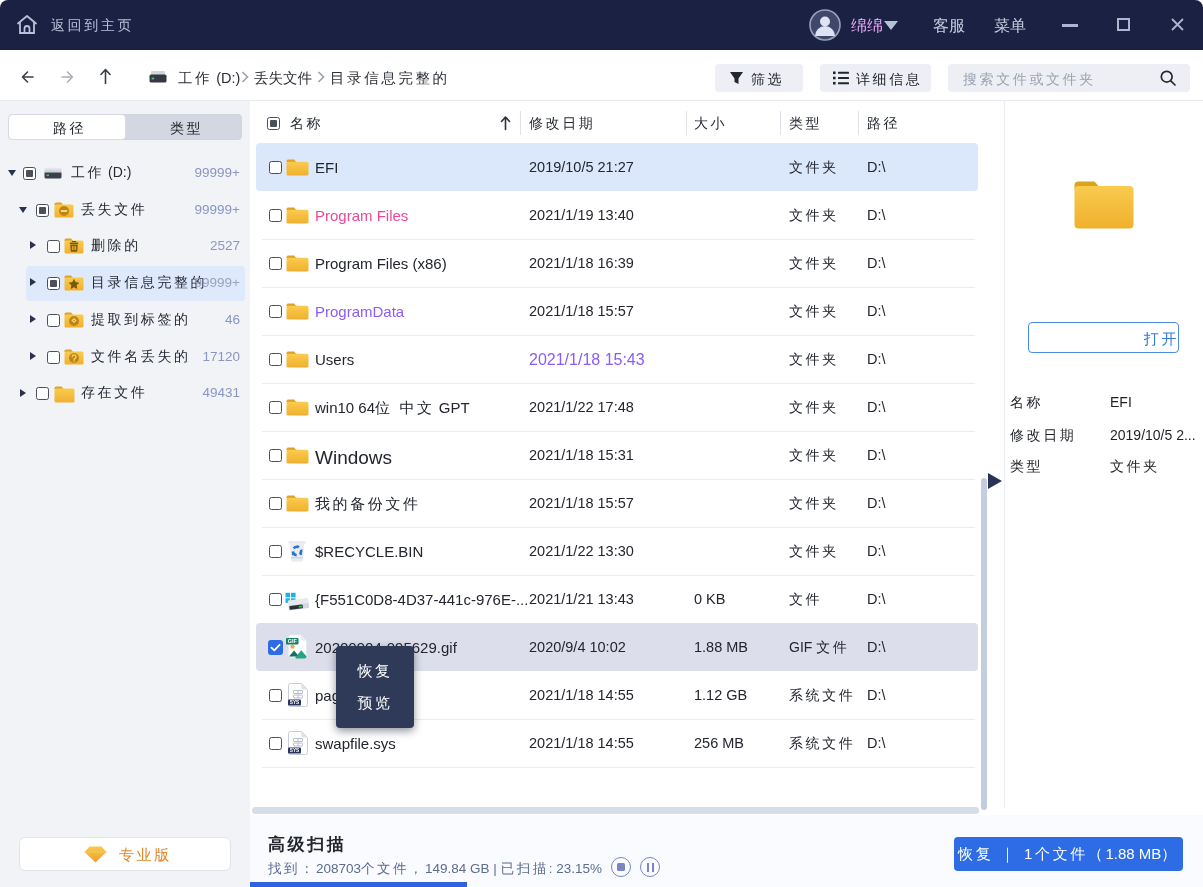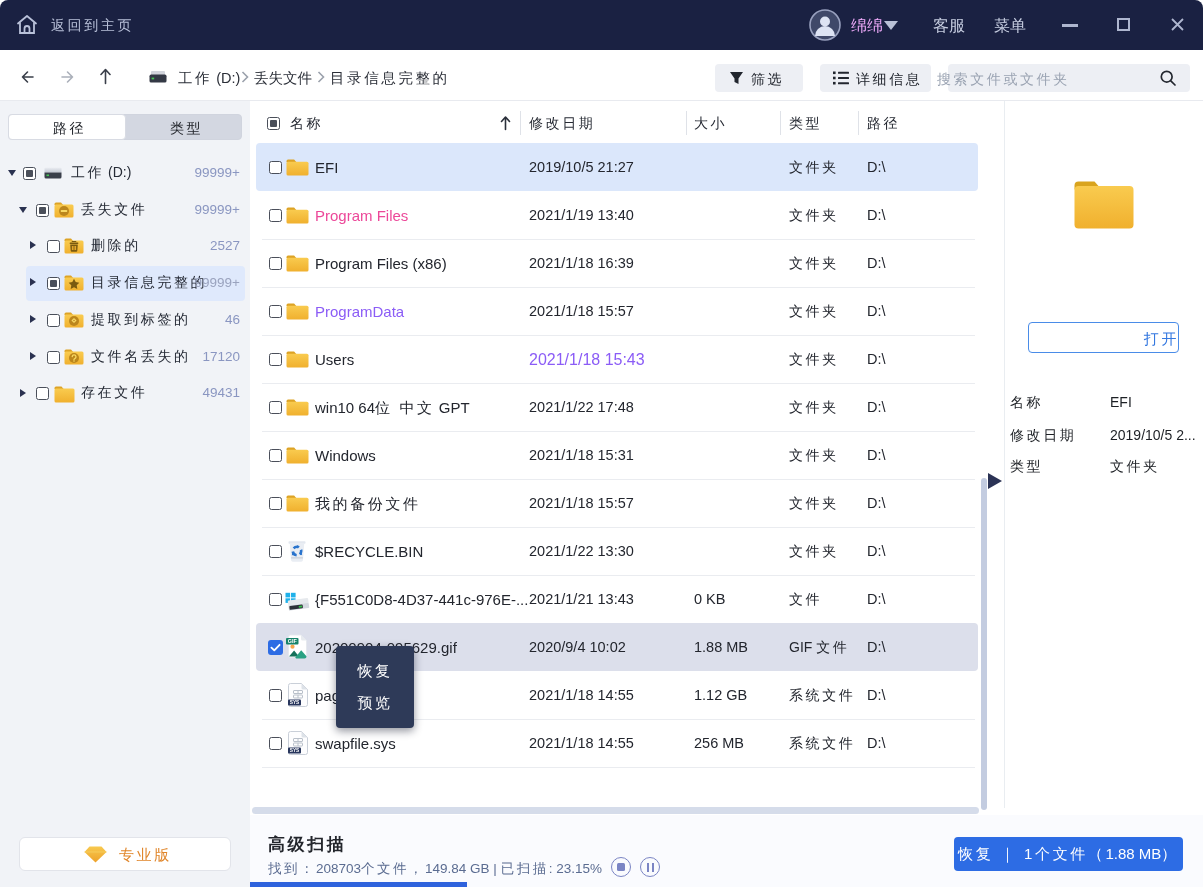--- a/index.html
+++ b/index.html
@@ -77,21 +77,21 @@
           <rect x="0" y="0.5" width="2.6" height="2.6"></rect>
           <rect x="0" y="5.7" width="2.6" height="2.6"></rect>
           <rect x="0" y="10.9" width="2.6" height="2.6"></rect>
           <rect x="5" y="0.8" width="11" height="2" rx="0.5"></rect>
           <rect x="5" y="6" width="11" height="2" rx="0.5"></rect>
           <rect x="5" y="11.2" width="11" height="2" rx="0.5"></rect>
         </g>
     </svg>
     <div class="t" style="left:856px;top:71px;font-size:14px;color:#22262e;letter-spacing:2.6px">详细信息</div>
     <div class="abs" style="left:948px;top:64px;width:242px;height:28px;background:#edeff4;border-radius:4px"></div>
-    <div class="t" style="left:937px;top:71px;font-size:14px;color:#9aa3b2;letter-spacing:2.6px">搜索文件或文件夹</div>
+    <div class="t" style="left:963px;top:71px;font-size:14px;color:#9aa3b2;letter-spacing:2.6px">搜索文件或文件夹</div>
     <svg class="abs" style="left:1160px;top:70px" width="16" height="16" viewBox="0 0 16 16">
       <circle cx="6.7" cy="6.7" r="5.4" fill="none" stroke="#23272f" stroke-width="1.7"></circle>
       <path d="M10.8 10.8 L15 15" stroke="#23272f" stroke-width="1.7" stroke-linecap="round"></path>
     </svg>
   </div>
 
   <div class="abs sidebar" id="sidebarbg"></div>
   <svg width="0" height="0" style="position:absolute">
     <defs>
       <linearGradient id="fg" x1="0" y1="0" x2="0" y2="1">
@@ -283,21 +283,21 @@
 <div class="t" style="left:315px;top:399px;font-size:15px;color:#23262e">win10 64<span class="ck">位 中文</span> GPT</div>
 <div class="t" style="left:529px;top:399px;font-size:14.5px;color:#23262e">2021/1/22 17:48</div>
 <div class="t" style="left:789px;top:399px;font-size:14px;color:#23262e;letter-spacing:2.6px">文件夹</div>
 <div class="t" style="left:867px;top:399px;font-size:14.5px;color:#23262e">D:\</div>
 <div class="abs" style="left:262px;top:431px;width:713px;height:1px;background:#eaecf0"></div>
 <div class="abs" style="left:268.5px;top:448.5px;width:13px;height:13px;background:#fff;border:1.5px solid #4a4f5a;border-radius:2.5px"></div>
 <svg class="abs" style="left:286px;top:446.5px" width="23" height="17" viewBox="0 0 23 17">
       <path d="M0.5 2.2 a1.6 1.6 0 0 1 1.6 -1.7 h6 l2.4 2.8 h-10 z" fill="#dda325"></path>
       <rect x="0.5" y="2.7" width="22" height="13.8" rx="1.6" fill="url(#fg)"></rect>
       </svg>
-<div class="t" style="left:315px;top:447px;font-size:15px;color:#23262e">Windows</div>
+<div class="t" style="left:315px;top:447px;font-size:19px;color:#23262e">Windows</div>
 <div class="t" style="left:529px;top:447px;font-size:14.5px;color:#23262e">2021/1/18 15:31</div>
 <div class="t" style="left:789px;top:447px;font-size:14px;color:#23262e;letter-spacing:2.6px">文件夹</div>
 <div class="t" style="left:867px;top:447px;font-size:14.5px;color:#23262e">D:\</div>
 <div class="abs" style="left:262px;top:479px;width:713px;height:1px;background:#eaecf0"></div>
 <div class="abs" style="left:268.5px;top:496.5px;width:13px;height:13px;background:#fff;border:1.5px solid #4a4f5a;border-radius:2.5px"></div>
 <svg class="abs" style="left:286px;top:494.5px" width="23" height="17" viewBox="0 0 23 17">
       <path d="M0.5 2.2 a1.6 1.6 0 0 1 1.6 -1.7 h6 l2.4 2.8 h-10 z" fill="#dda325"></path>
       <rect x="0.5" y="2.7" width="22" height="13.8" rx="1.6" fill="url(#fg)"></rect>
       </svg>
 <div class="t" style="left:315px;top:495px;font-size:15px;color:#23262e;letter-spacing:2.6px">我的备份文件</div>

